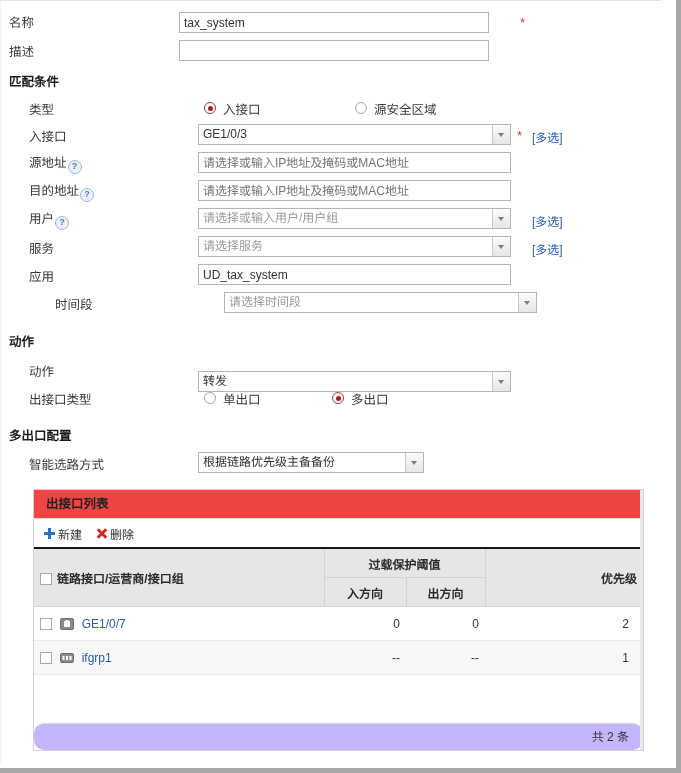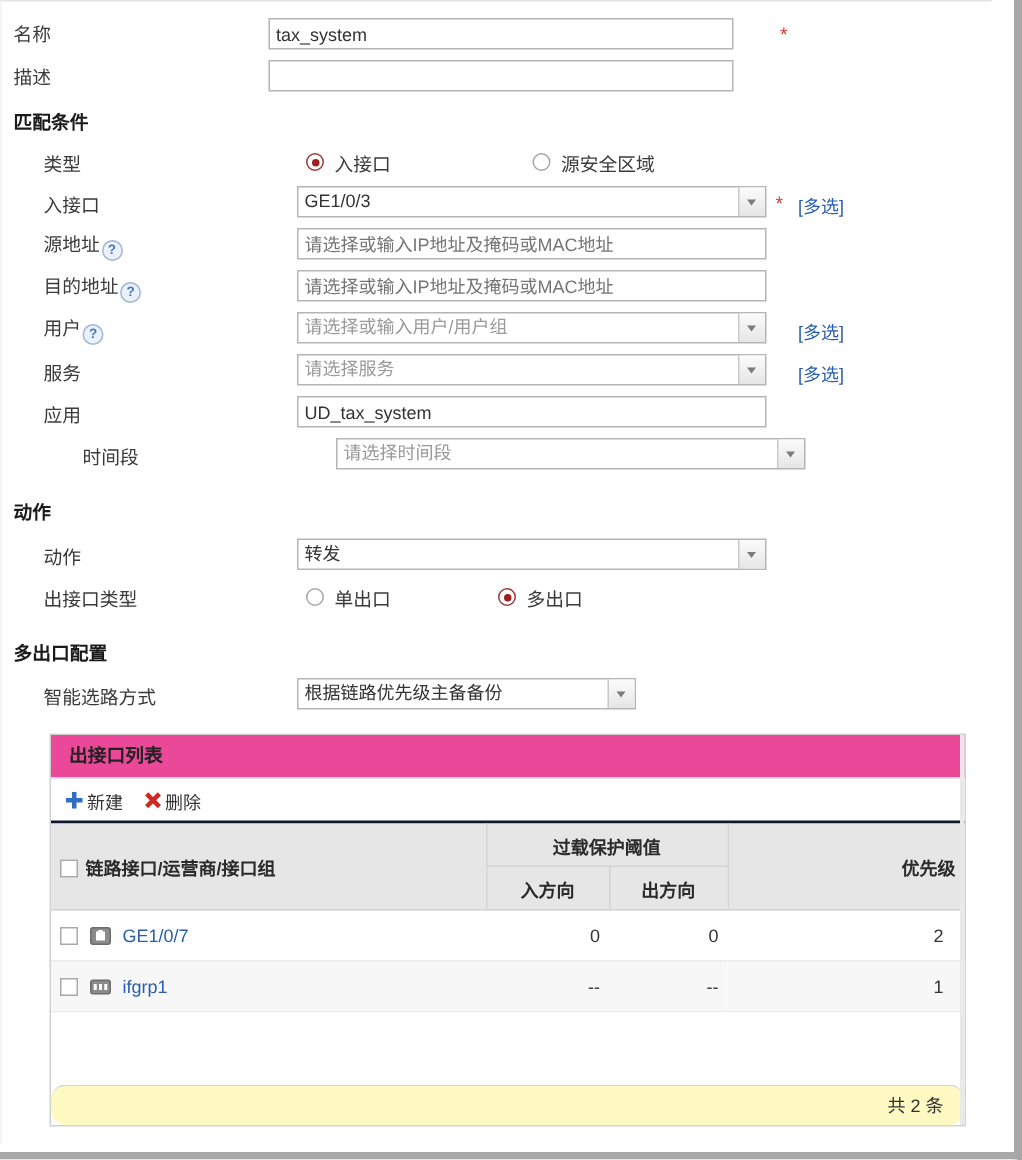--- a/index.html
+++ b/index.html
@@ -183,21 +183,21 @@
     top: 488px;
     width: 611px;
     box-sizing: border-box;
     border: 1px solid #d2d2d2;
     background: #ffffff;
   }
   .panel-head {
     height: 28px;
     line-height: 28px;
     padding-left: 12px;
-    background: #ec4899;
+    background: #ef4444;
     border-bottom: 1px solid #dcdcdc;
     font-weight: bold;
     font-size: 12.5px;
     color: #222222;
   }
   .toolbar {
     height: 28px;
     display: flex;
     align-items: center;
     padding-left: 10px;
@@ -285,21 +285,21 @@
   .if-icon {
     display: inline-block;
     width: 14px; height: 12px;
     vertical-align: -2px;
     margin-right: 4px;
   }
   .blank-area { height: 48px; background: #ffffff; }
   .panel-foot {
     height: 26px;
     line-height: 26px;
-    background: #fef9c3;
+    background: #c4b5fd;
     border-top: 1px solid #d6d6d6;
     text-align: right;
     padding-right: 14px;
     font-size: 12px;
     color: #333333;
     border-radius: 10px;
   }
   .scroll-edge {
     position: absolute;
     right: 0; top: 0;
@@ -386,21 +386,21 @@
     <div class="selbox w-sel" style="top:3px;">
       <span class="sv ph">请选择时间段</span>
       <span class="arrow"></span>
     </div>
   </div>
 
   <div class="section-title" style="margin-top:12px;">动作</div>
 
   <div class="frow" style="height:30px;">
     <span class="flabel">动作</span>
-    <div class="selbox w-action" style="top:4px;">
+    <div class="selbox w-action" style="top:16px;">
       <span class="sv">转发</span>
       <span class="arrow"></span>
     </div>
   </div>
 
   <div class="frow" style="height:26px;">
     <span class="flabel">出接口类型</span>
     <div class="radio-wrap" style="left:203px;">
       <span class="radio"></span>
       <span class="radio-label">单出口</span>

